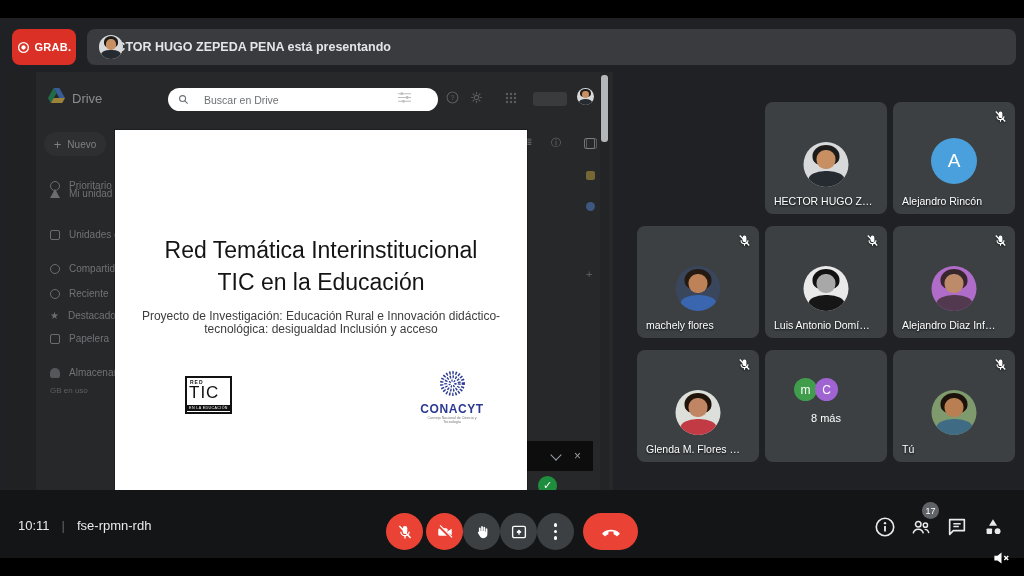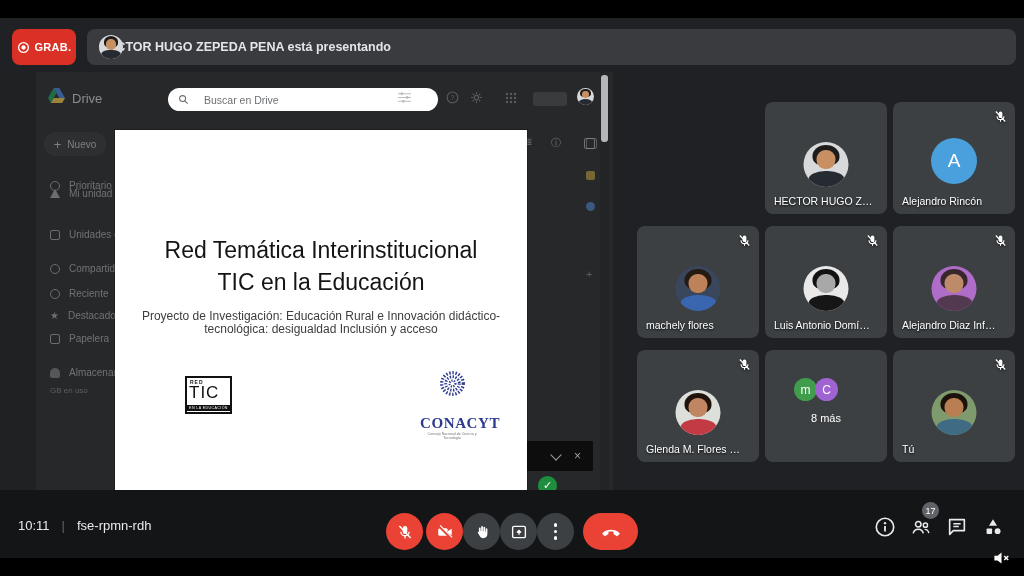--- a/index.html
+++ b/index.html
@@ -61,21 +61,21 @@
          font-size:12px;line-height:13px;color:#3d3d3d;}
   
   #redtic{position:absolute;left:70px;top:246px;width:47px;height:38px;border:2px solid #111;
           box-sizing:border-box;background:#fff;}
   #redtic .r-red{position:absolute;left:3px;top:1px;font-size:5px;font-weight:bold;letter-spacing:1px;}
   #redtic .r-tic{position:absolute;left:2px;top:5px;font-size:17px;font-weight:normal;letter-spacing:1px;}
   #redtic .r-edu{position:absolute;left:0;bottom:1px;width:100%;background:#111;color:#fff;
           font-size:3.6px;text-align:center;padding:1px 0;letter-spacing:.4px;}
   
   #conacyt{position:absolute;left:305px;top:240px;width:64px;height:58px;text-align:center;}
-  #conacyt .c-name{font-size:15px;font-weight:bold;color:#2b3990;letter-spacing:.6px;margin-top:14px;font-family:Liberation Serif, serif;}
+  #conacyt .c-name{font-size:12px;font-weight:bold;color:#2b3990;letter-spacing:.6px;margin-top:1px;}
   #conacyt .c-tag{font-size:3.6px;color:#777;}
   
   .tile{position:absolute;width:122px;height:112px;background:#3c4043;border-radius:8px;overflow:hidden;}
   .tile .nm{position:absolute;left:9px;bottom:7px;color:#fff;font-size:10.5px;font-weight:500;
         text-shadow:0 1px 2px rgba(0,0,0,.85);white-space:nowrap;}
   .mic-off{position:absolute;top:7px;right:7px;width:15px;height:15px;
         filter:drop-shadow(0 1px 1px rgba(0,0,0,.6));}
   .pavatar{position:absolute;border-radius:50%;overflow:hidden;background:var(--bg,#888);}
   .pavatar .ph-hair{position:absolute;left:20%;top:6%;width:60%;height:48%;background:var(--hair);border-radius:50% 50% 42% 42%;}
   .pavatar .ph-face{position:absolute;left:29%;top:17%;width:42%;height:44%;background:var(--skin);border-radius:46%;}

